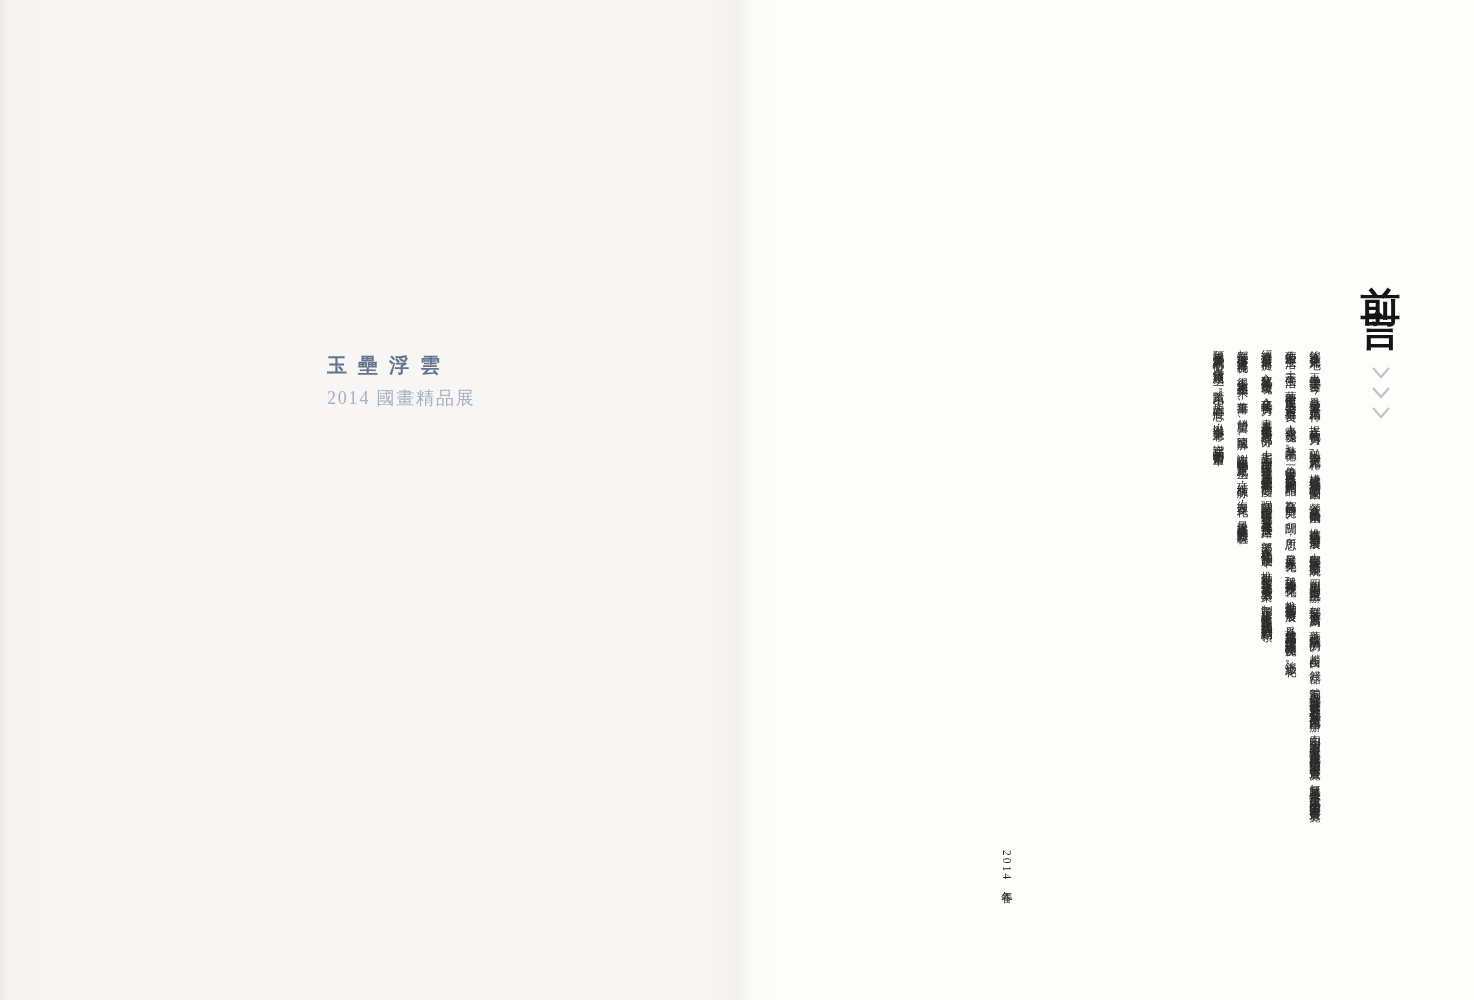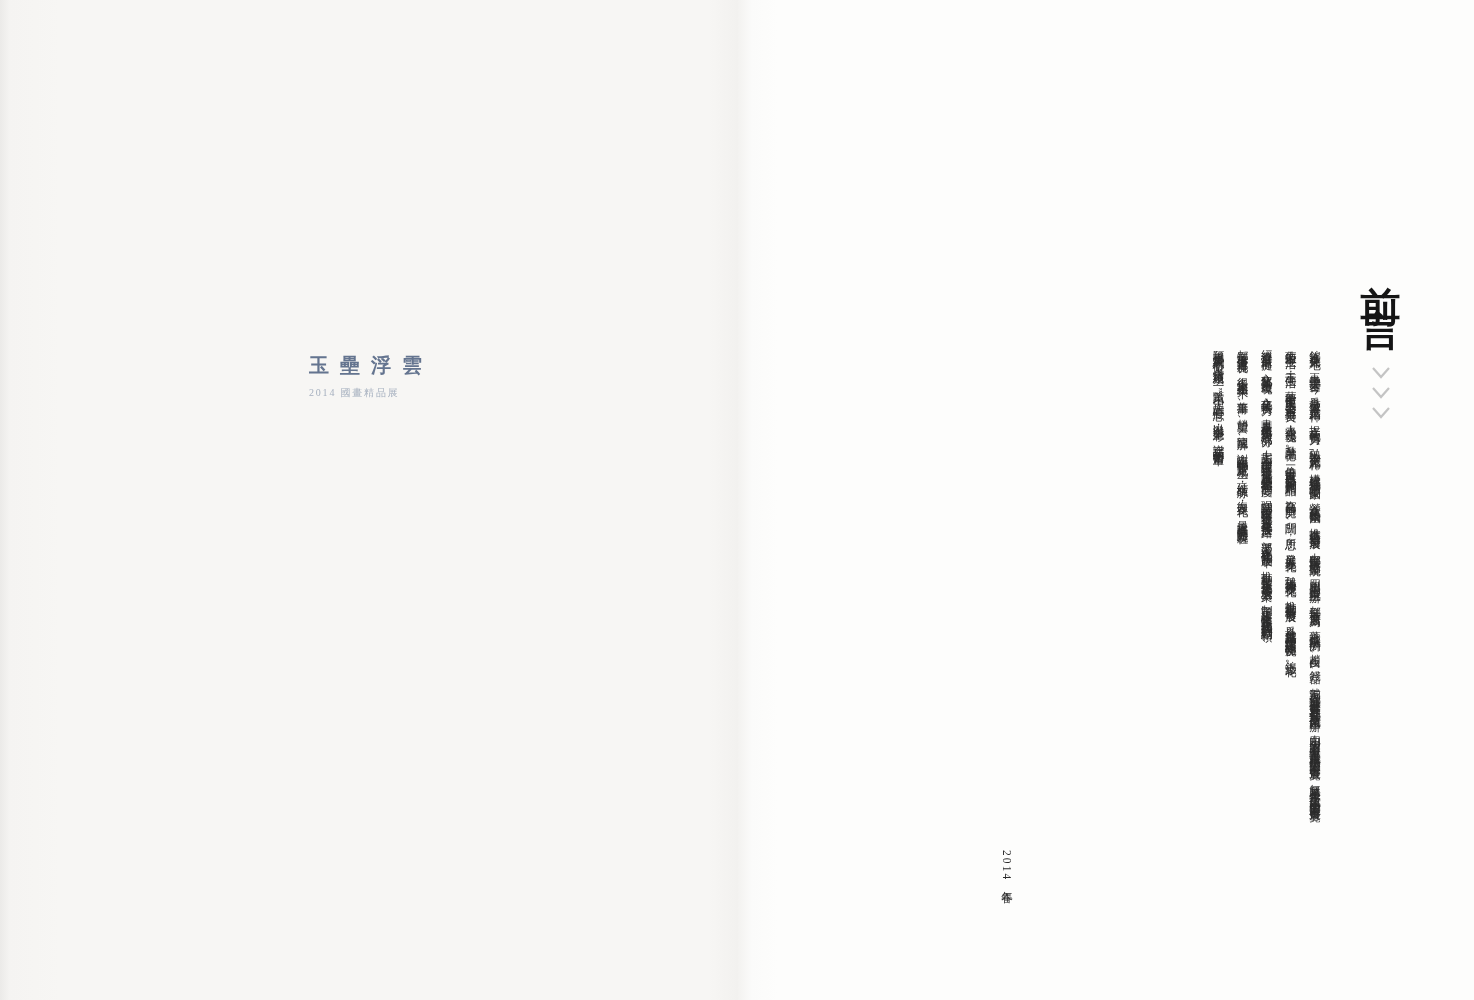--- a/index.html
+++ b/index.html
@@ -12,29 +12,29 @@
   .page{position:absolute;top:0;height:1000px;}
   .page.left{
     left:0;width:738px;
     background:linear-gradient(90deg,#ebeae8 0px,#f5f4f2 10px,#f7f6f4 60px,#f7f6f4 96%,#f2f1ef 100%);
   }
   .page.right{
     left:738px;width:736px;
     background:linear-gradient(90deg,#f3f2f0 0px,#fbfbfa 14px,#fdfdfc 40px,#fdfdfc 100%);
   }
   
-  .series-block{position:absolute;left:309px;top:352px;}
+  .series-block{position:absolute;left:327px;top:352px;}
   .series-title{
     font-size:20px;font-weight:600;letter-spacing:11px;
     color:var(--title-color,#64748f);
     font-family:"Liberation Serif","DejaVu Serif",serif;
     white-space:nowrap;
   }
   .series-subtitle{
-    margin-top:7px;font-size:10px;letter-spacing:1.8px;
+    margin-top:7px;font-size:18px;letter-spacing:1.8px;
     color:var(--subtitle-color,#a6b0bf);
     white-space:nowrap;
   }
   
   .preface-heading{
     position:absolute;right:66px;top:254px;
     writing-mode:vertical-rl;
     font-size:40px;font-weight:bold;
     letter-spacing:0.55em;
     color:#151515;

